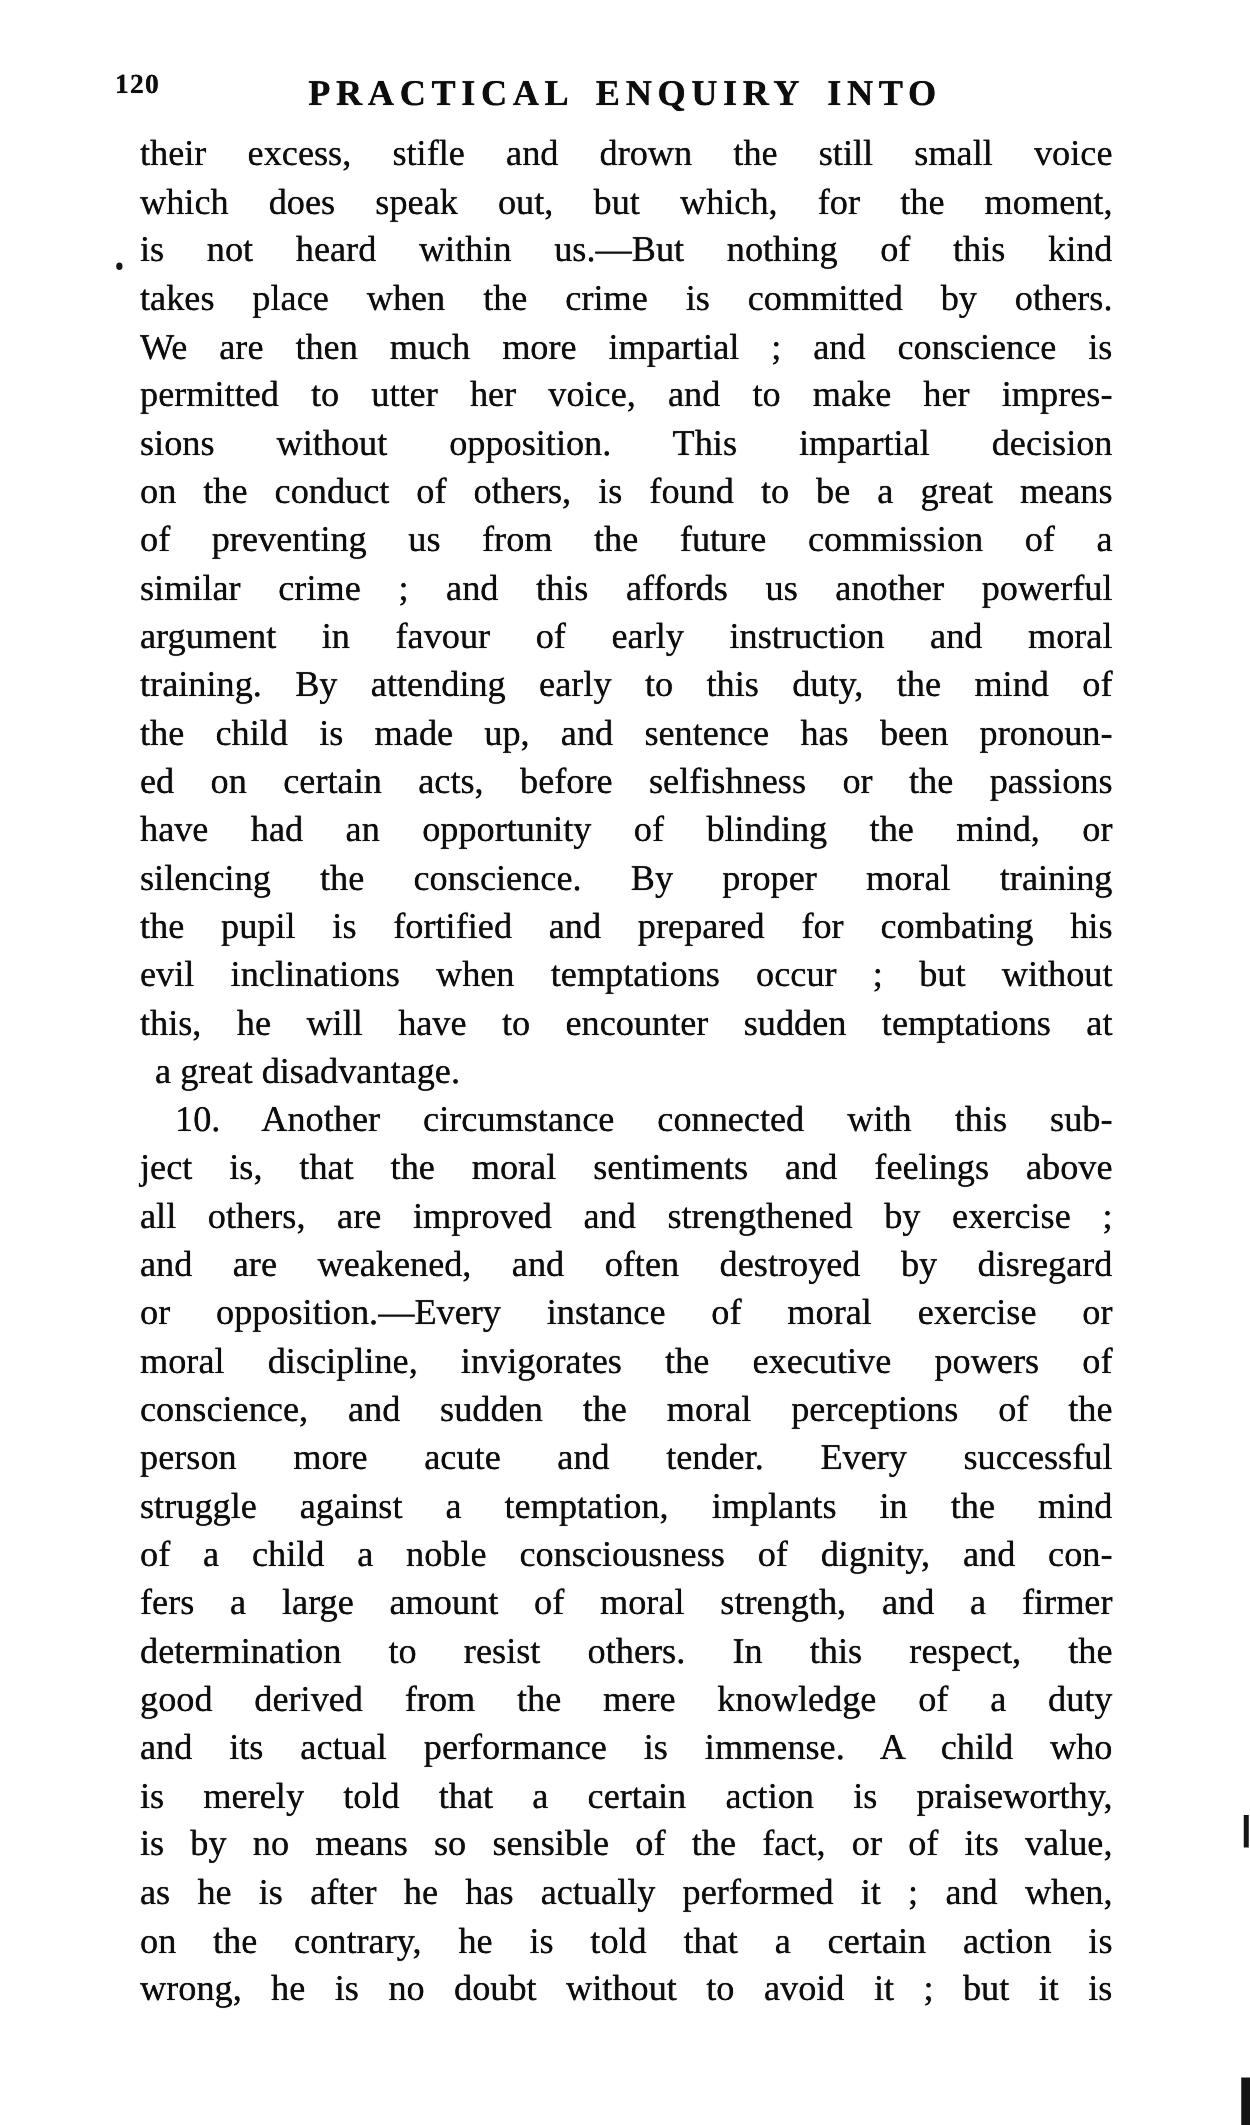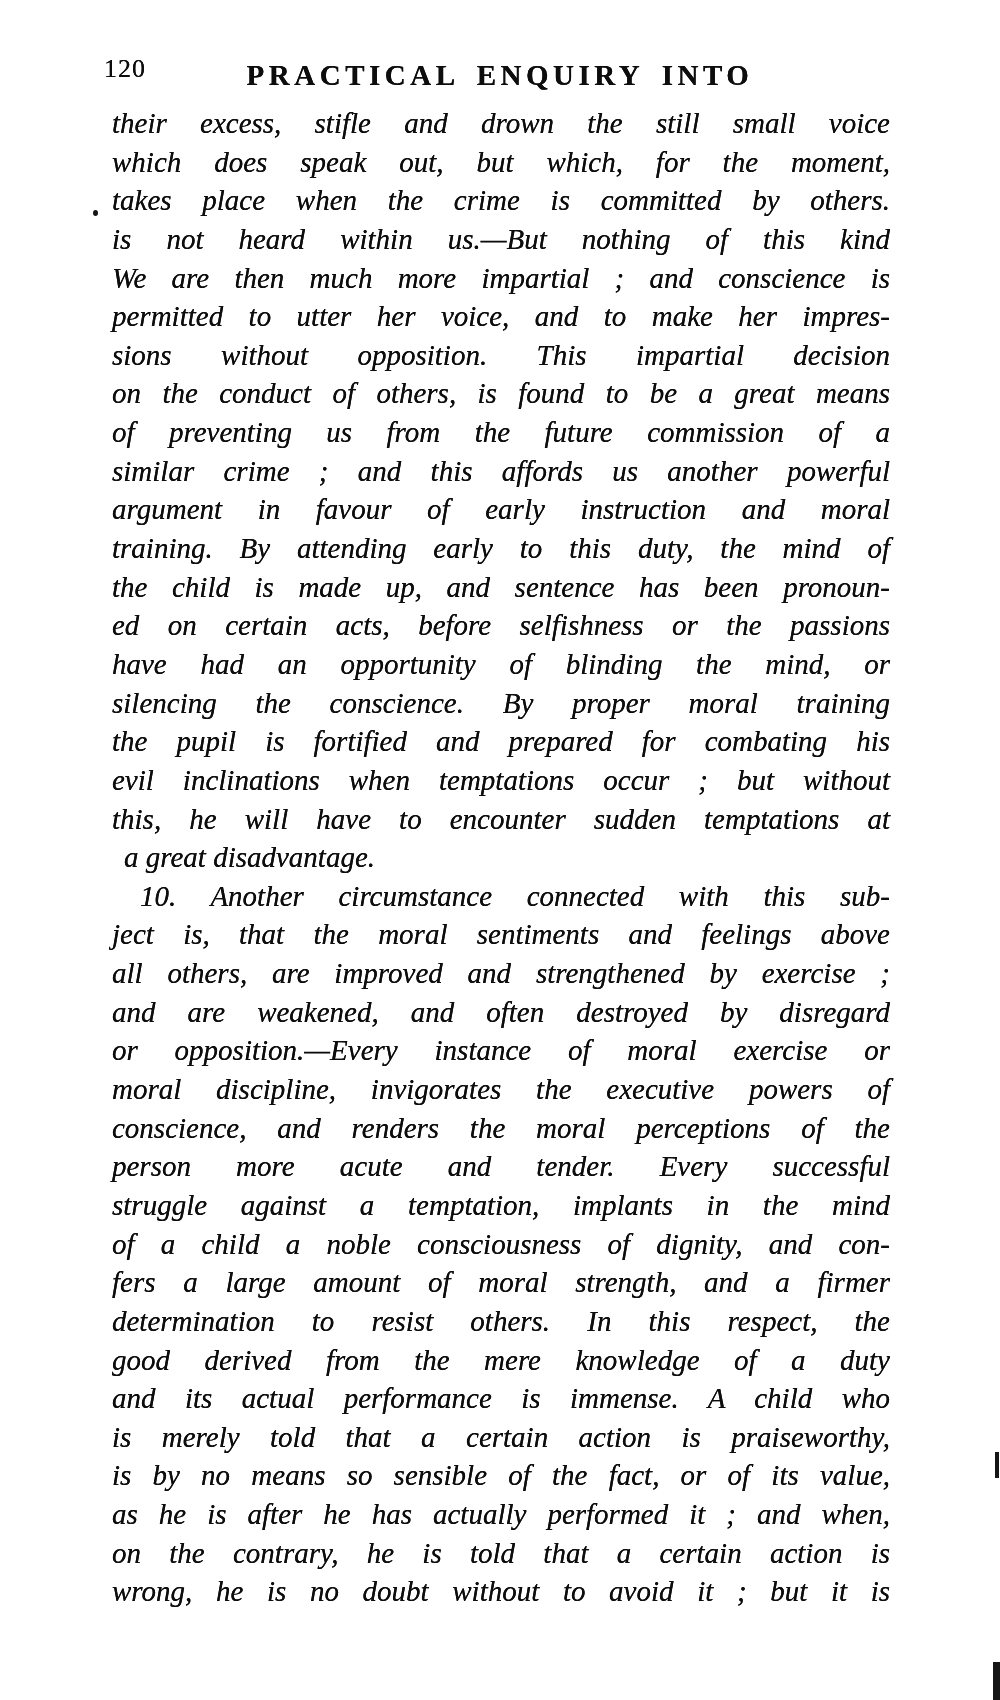--- a/index.html
+++ b/index.html
@@ -18,24 +18,24 @@
   }
   .page-header {
     position: absolute;
     top: 54px;
     left: 0;
     width: 1000px;
     height: 42px;
   }
   .page-number {
     position: absolute;
-    left: 104px;
+    left: 92px;
     top: 0;
-    font-size: 26px;
-    font-weight: 400;
+    font-size: 22px;
+    font-weight: 700;
     letter-spacing: 1px;
     text-shadow: 0 0 0.6px currentColor;
   }
   .running-title {
     position: absolute;
     left: 0;
     right: 0;
     top: 5px;
     text-align: center;
     font-size: 29px;
@@ -45,21 +45,20 @@
     text-shadow: 0 0 0.6px currentColor;
   }
   .page-body {
     position: absolute;
     left: 112px;
     top: 104px;
     width: 778px;
     font-size: 29px;
     line-height: 38.65px;
     text-shadow: 0 0 0.6px currentColor;
-    font-style: italic;
   }
   .line {
     text-align: justify;
     text-align-last: justify;
     height: 38.65px;
     overflow: visible;
   }
   .line.last {
     text-align-last: left;
     margin-left: 12px;
@@ -93,22 +92,22 @@
 <div class="page">
 
   <div class="page-header">
     <div class="page-number">120</div>
     <div class="running-title">PRACTICAL ENQUIRY INTO</div>
   </div>
 
   <div class="page-body">
       <div class="line">their excess, stifle and drown the still small voice</div>
       <div class="line">which does speak out, but which, for the moment,</div>
+      <div class="line">is not heard within us.—But nothing of this kind</div>
       <div class="line">takes place when the crime is committed by others.</div>
-      <div class="line">is not heard within us.—But nothing of this kind</div>
       <div class="line">We are then much more impartial ; and conscience is</div>
       <div class="line">permitted to utter her voice, and to make her impres-</div>
       <div class="line">sions without opposition. This impartial decision</div>
       <div class="line">on the conduct of others, is found to be a great means</div>
       <div class="line">of preventing us from the future commission of a</div>
       <div class="line">similar crime ; and this affords us another powerful</div>
       <div class="line">argument in favour of early instruction and moral</div>
       <div class="line">training. By attending early to this duty, the mind of</div>
       <div class="line">the child is made up, and sentence has been pronoun-</div>
       <div class="line">ed on certain acts, before selfishness or the passions</div>
@@ -117,21 +116,21 @@
       <div class="line">the pupil is fortified and prepared for combating his</div>
       <div class="line">evil inclinations when temptations occur ; but without</div>
       <div class="line">this, he will have to encounter sudden temptations at</div>
       <div class="line last">a great disadvantage.</div>
       <div class="line indent">10. Another circumstance connected with this sub-</div>
       <div class="line">ject is, that the moral sentiments and feelings above</div>
       <div class="line">all others, are improved and strengthened by exercise ;</div>
       <div class="line">and are weakened, and often destroyed by disregard</div>
       <div class="line">or opposition.—Every instance of moral exercise or</div>
       <div class="line">moral discipline, invigorates the executive powers of</div>
-      <div class="line">conscience, and renders the moral perceptions of the</div>
+      <div class="line">conscience, and sudden the moral perceptions of the</div>
       <div class="line">person more acute and tender. Every successful</div>
       <div class="line">struggle against a temptation, implants in the mind</div>
       <div class="line">of a child a noble consciousness of dignity, and con-</div>
       <div class="line">fers a large amount of moral strength, and a firmer</div>
       <div class="line">determination to resist others. In this respect, the</div>
       <div class="line">good derived from the mere knowledge of a duty</div>
       <div class="line">and its actual performance is immense. A child who</div>
       <div class="line">is merely told that a certain action is praiseworthy,</div>
       <div class="line">is by no means so sensible of the fact, or of its value,</div>
       <div class="line">as he is after he has actually performed it ; and when,</div>

